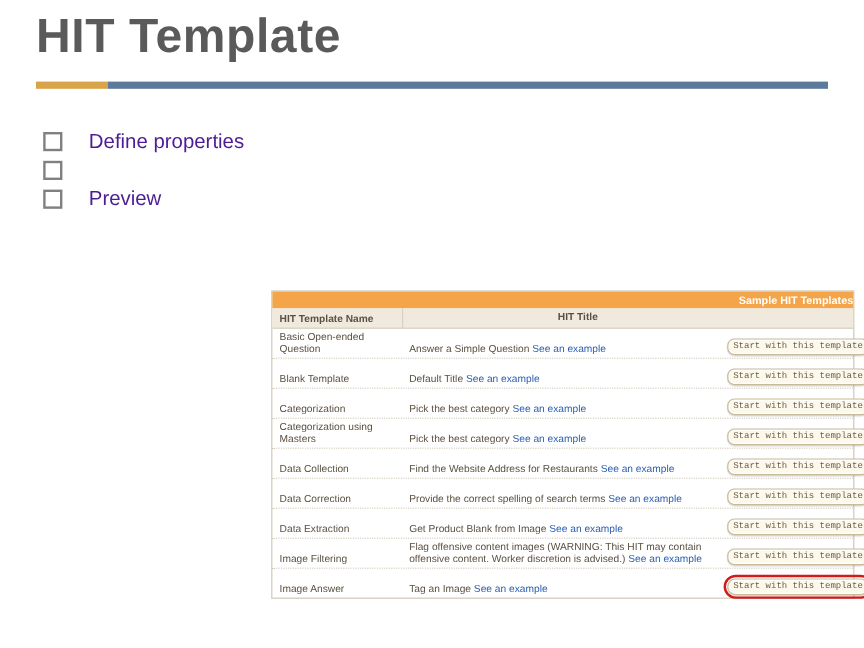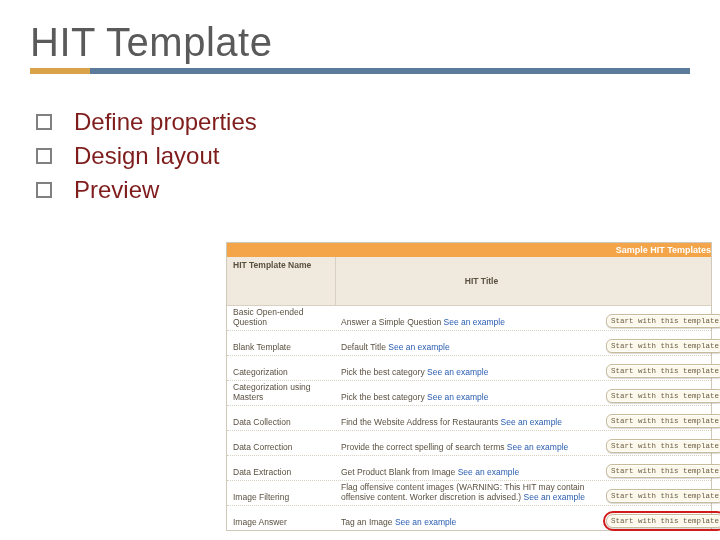--- a/index.html
+++ b/index.html
@@ -14,23 +14,23 @@
   }
   .slide {
     position: relative;
     width: 720px;
     height: 540px;
     box-sizing: border-box;
   }
   .title {
     position: absolute;
     left: 30px;
-    top: 20px;
+    top: 8px;
     font-size: 40px;
-    font-weight: 400;
+    font-weight: 700;
     color: #5a5a5a;
     letter-spacing: 0.5px;
   }
   .rule {
     position: absolute;
     left: 30px;
     top: 68px;
     height: 6px;
     width: 660px;
     display: flex;
@@ -42,22 +42,22 @@
   }
   .rule .rest {
     flex: 1;
     height: 100%;
     background: #5b7b9b;
   }
   .bullets {
     position: absolute;
     left: 36px;
     top: 108px;
-    font-size: 24px;
-    color: #7f1d1d;
+    font-size: 17px;
+    color: #4c1d95;
     text-align: center;
   }
   .bullets .item {
     display: flex;
     align-items: center;
     margin-bottom: 6px;
   }
   .bullets .box {
     width: 12px;
     height: 12px;
@@ -89,21 +89,21 @@
     font-weight: bold;
     border-bottom: 1px solid #d8d0c0;
   }
   .colhead .c1 {
     width: 96px;
     padding: 3px 6px;
     border-right: 1px solid #d8d0c0;
   }
   .colhead .c2 {
     flex: 1;
-    padding: 19px 6px;
+    padding: 2px 6px;
     text-align: center;
   }
   .colhead .c3 {
     width: 84px;
   }
   .row {
     display: flex;
     border-bottom: 1px dotted #d8d0c0;
     align-items: flex-end;
     min-height: 24px;
@@ -161,21 +161,20 @@
     <div class="rest"></div>
   </div>
 
   <div class="bullets">
     <div class="item">
       <span class="box"></span>
       <span>Define properties</span>
     </div>
     <div class="item">
       <span class="box"></span>
-      <span>Design layout</span>
     </div>
     <div class="item">
       <span class="box"></span>
       <span>Preview</span>
     </div>
   </div>
 
   <div class="panel">
     <div class="panel-header">Sample HIT Templates</div>
     <div class="colhead">

